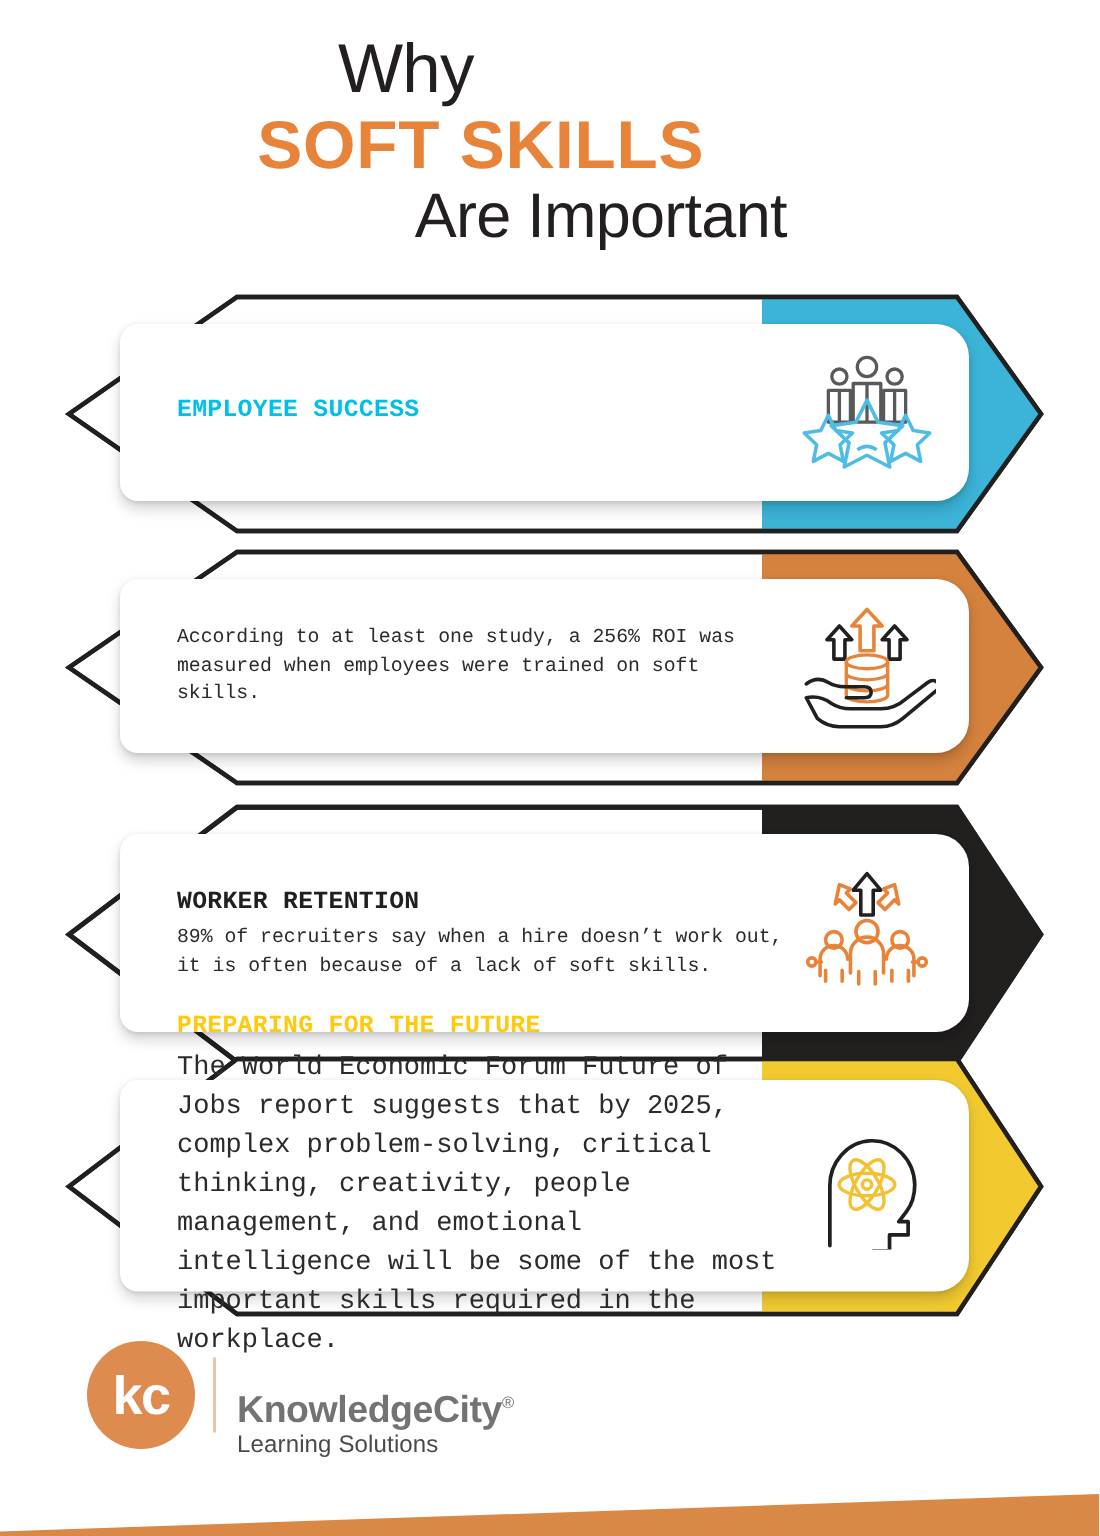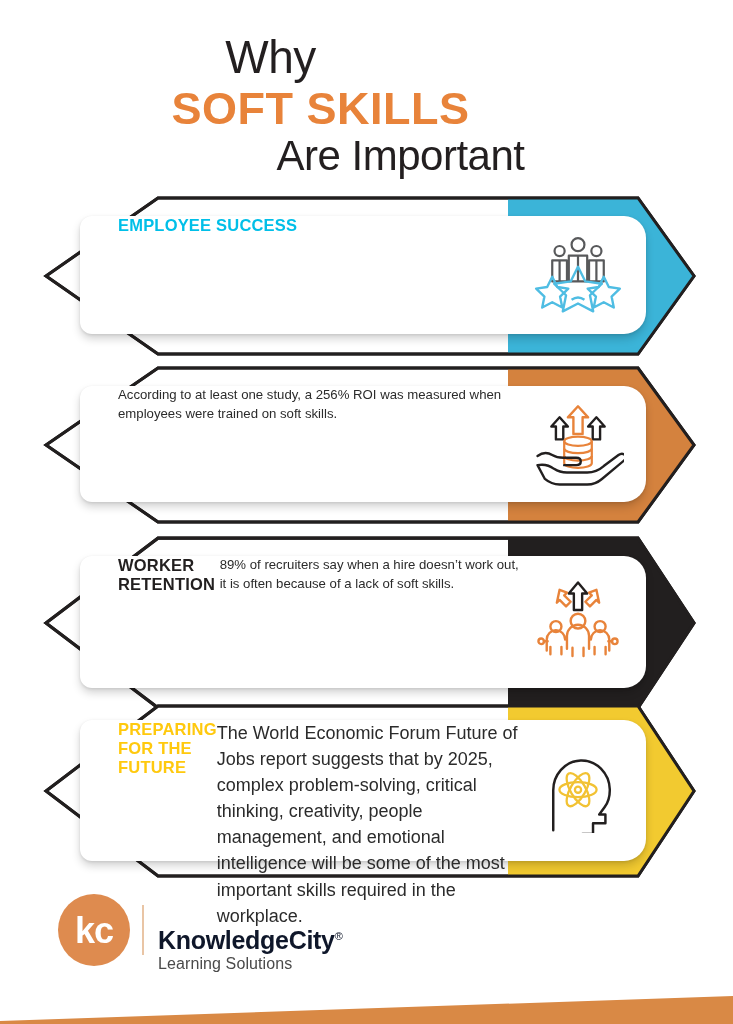--- a/index.html
+++ b/index.html
@@ -5,42 +5,42 @@
 <style>
   html,body{margin:0;padding:0;background:#ffffff;}
   body{
     width:733px;height:1024px;position:relative;overflow:hidden;
     font-family:"Liberation Sans","DejaVu Sans",sans-serif;
     color:#231f20;
   }
   .page{position:absolute;inset:0;background:#fff;}
 
   
-  .title-block{position:absolute;left:0;top:22px;width:733px;text-align:center;margin-top:12px;}
+  .title-block{position:absolute;left:0;top:22px;width:733px;text-align:center;}
   .t-line{line-height:1.0;letter-spacing:-0.5px;}
   .t1{font-size:46px;font-weight:400;color:#231f20;
       transform:translateX(-96px);}
   .t2{font-size:45px;font-weight:700;color:#E8833A;letter-spacing:0.5px;
       transform:translateX(-46px);margin-top:6px;}
   .t3{font-size:42px;font-weight:400;color:#231f20;
       transform:translateX(34px);margin-top:4px;}
 
   
   .card{position:absolute;left:38px;width:660px;}
   .card-inner{position:relative;width:660px;height:100%;}
 
   .shape-svg{position:absolute;left:0;top:0;width:660px;height:100%;}
 
   .panel{
     position:absolute;left:42px;top:20px;right:52px;bottom:22px;
     background:#ffffff;border-radius:12px 22px 22px 12px;
     box-shadow:0 5px 9px rgba(0,0,0,0.17), 0 1px 3px rgba(0,0,0,0.10);
   }
   .panel-body{position:absolute;left:38px;top:0;bottom:0;right:120px;
-    display:flex;justify-content:space-between;}
+    display:flex;flex-direction:column;justify-content:center;font-family:Liberation Mono, monospace;}
   .c-head{font-size:16.5px;font-weight:700;letter-spacing:0.2px;margin-bottom:6px;}
   .c-text{font-size:13.2px;line-height:1.42;color:#2b2b2b;font-weight:400;}
   .c-icon{position:absolute;right:22px;top:50%;transform:translateY(-50%);
     width:92px;height:84px;}
   .c-icon svg{width:100%;height:100%;display:block;}
 
   
   #card-1{top:196px;height:160px;}
   #card-2{top:366px;height:158px;}
   #card-3{top:536px;height:174px;}
@@ -54,21 +54,21 @@
   .logo{position:absolute;left:58px;top:893px;width:330px;height:74px;
         display:flex;align-items:center;}
   .logo-mark{width:72px;height:72px;border-radius:50%;background:#DE8B4F;
       position:relative;flex:0 0 auto;}
   .logo-mark span{position:absolute;left:0;right:0;top:50%;
       transform:translateY(-48%);text-align:center;
       font-size:36px;font-weight:700;color:#ffffff;letter-spacing:-1px;
       font-family:"Liberation Sans",sans-serif;}
   .logo-divider{width:2px;height:50px;background:#E9C5A5;margin:0 14px 0 12px;flex:0 0 auto;}
   .logo-text{display:flex;flex-direction:column;justify-content:center;}
-  .logo-name{font-size:25px;font-weight:700;color:#0f172a;line-height:1.05;
+  .logo-name{font-size:25px;font-weight:700;color:#737373;line-height:1.05;
       letter-spacing:-0.3px;position:relative;margin-top:40px;}
   .logo-reg{font-size:11px;vertical-align:super;font-weight:400;}
   .logo-sub{font-size:16px;color:#4a4a4a;font-weight:400;margin-top:2px;letter-spacing:0.1px;}
 
   
   .bottom-band{position:absolute;left:0;bottom:0;width:733px;height:46px;}
 </style>
 </head>
 <body>
 

